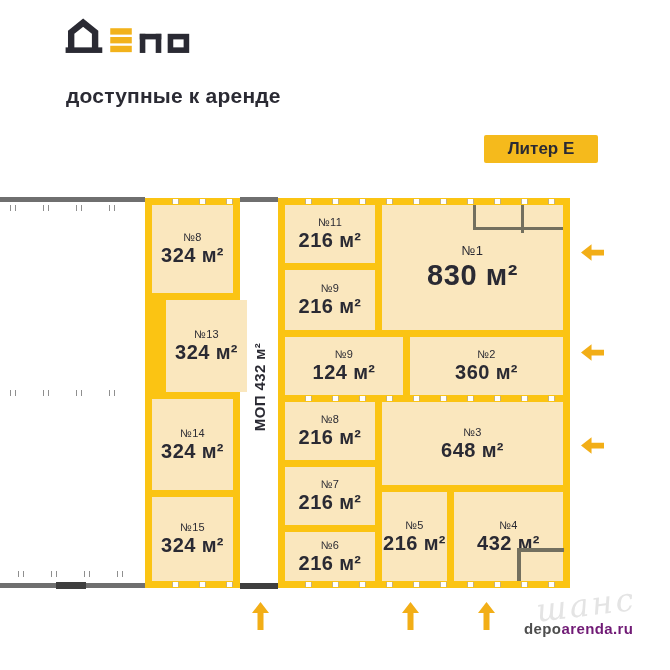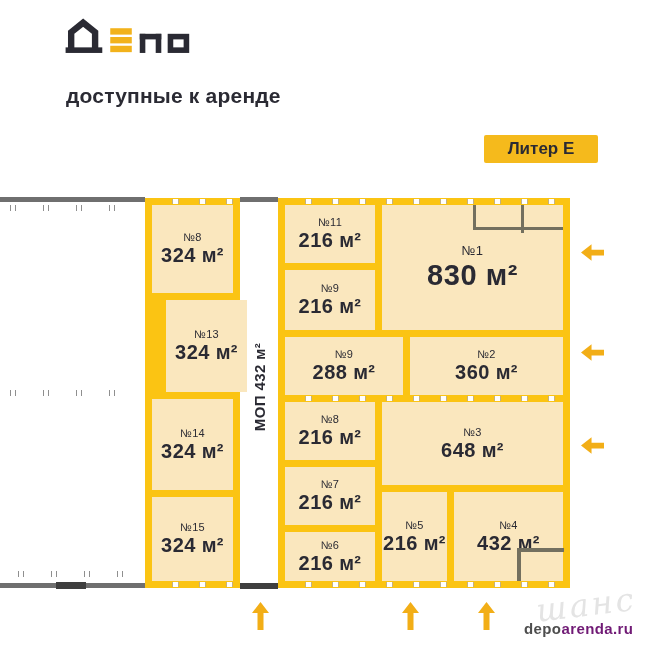--- a/index.html
+++ b/index.html
@@ -146,21 +146,21 @@
     <div class="unit u11">
       <div class="unum">№11</div>
       <div class="uarea">216 м²</div>
     </div>
     <div class="unit u10">
       <div class="unum">№9</div>
       <div class="uarea">216 м²</div>
     </div>
     <div class="unit u9">
       <div class="unum">№9</div>
-      <div class="uarea">288 м²</div>
+      <div class="uarea">124 м²</div>
     </div>
     <div class="unit u8">
       <div class="unum">№8</div>
       <div class="uarea">216 м²</div>
     </div>
     <div class="unit u7">
       <div class="unum">№7</div>
       <div class="uarea">216 м²</div>
     </div>
     <div class="unit u6">

